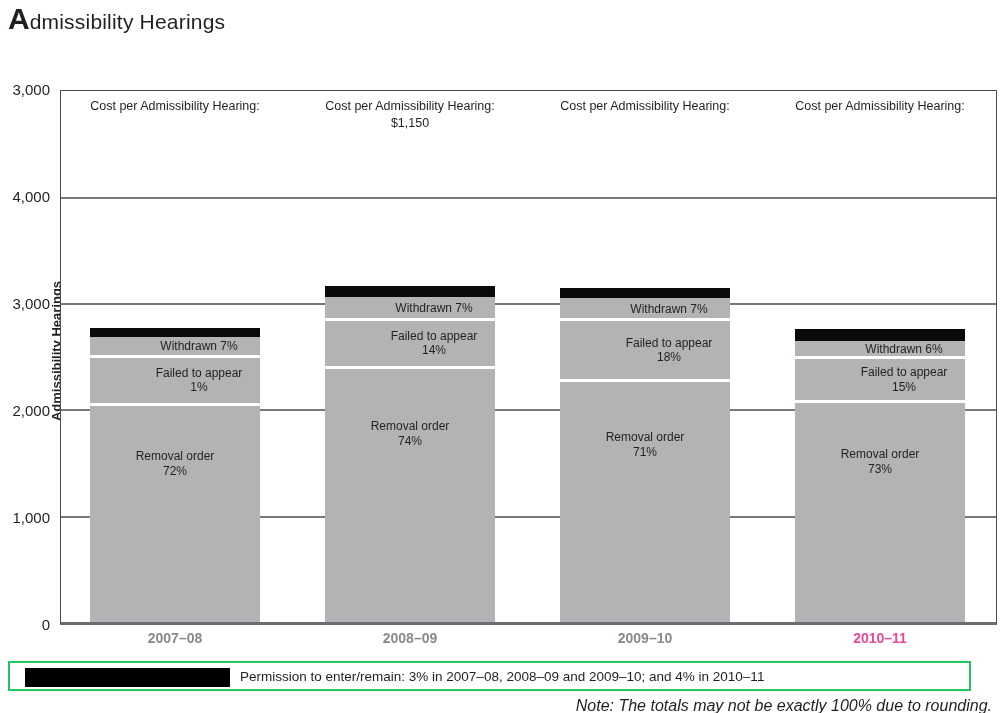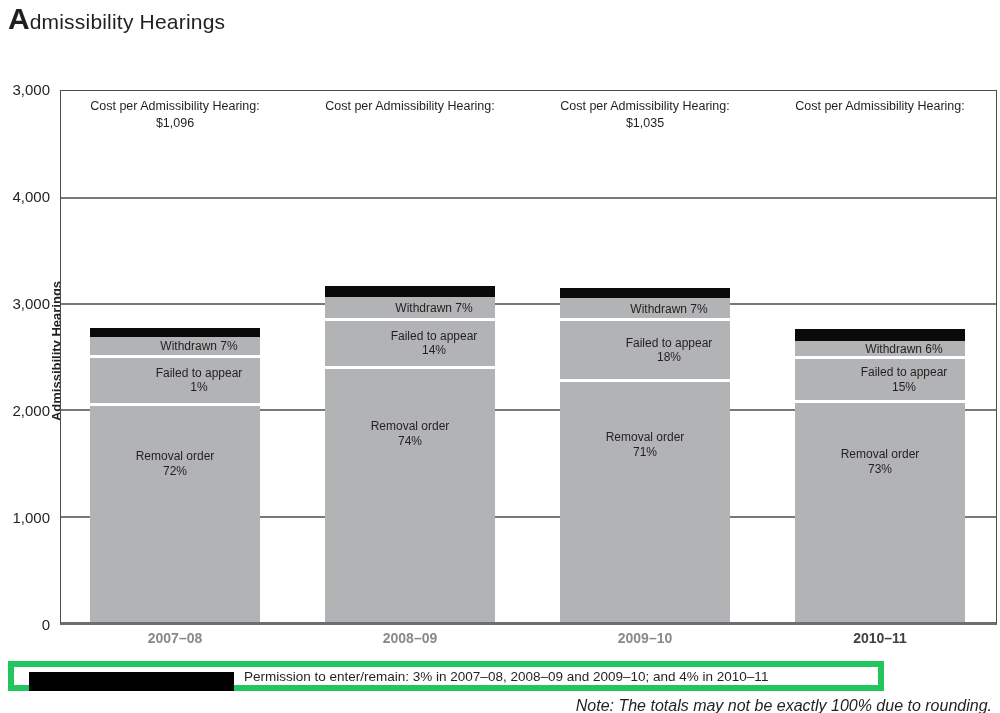--- a/index.html
+++ b/index.html
@@ -41,25 +41,25 @@
     position:absolute; left:0; right:0; text-align:center;
     font-size:12px; line-height:1.22; color:#231f20;
   }
   .seg-label.middle { top:50%; transform:translateY(-56%);padding-left:48px; }
   .seg-label.upper  { top:20%; }
 
   .xtick {
     position:absolute; top:630px; width:140px; text-align:center;
     font-size:14px; font-weight:bold; color:#87898c;
   }
-  .xtick.emphasized { color:#404040; }
+  .xtick.emphasized { color:#ec4899; }
 
   .legend {
-    position:absolute; left:8px; top:661px; width:876px; height:30px;
-    border:6px solid #22c55e;
+    position:absolute; left:8px; top:661px; width:963px; height:30px;
+    border:2px solid #22c55e;
   }
   .legend-swatch { position:absolute; left:15px; top:5px; width:205px; height:19px; }
   .legend-text {
     position:absolute; left:230px; top:50%; transform:translateY(-50%);
     font-size:13.5px; white-space:nowrap;
   }
   .note {
     position:absolute; right:8px; top:697px;
     font-size:16px; font-style:italic; text-align:right;
   }
@@ -80,28 +80,27 @@
 
 <div class="plot">
 
   <div class="gridline" style="top:106px;"></div>
   <div class="gridline" style="top:212px;"></div>
   <div class="gridline" style="top:318px;"></div>
   <div class="gridline" style="top:425px;"></div>
 
   <div class="cost" style="left:4px;">
     <div>Cost per Admissibility Hearing:</div>
-    <div>$1,096</div>
   </div>
   <div class="cost" style="left:239px;">
     <div>Cost per Admissibility Hearing:</div>
+    <div>$1,150</div>
   </div>
   <div class="cost" style="left:474px;">
     <div>Cost per Admissibility Hearing:</div>
-    <div>$1,035</div>
   </div>
   <div class="cost" style="left:709px;">
     <div>Cost per Admissibility Hearing:</div>
   </div>
 
   <div class="bar" style="left:29px;">
       <div class="seg" style="background: rgb(178, 179, 181); bottom: 0px; height: 216.4px;">
         <div class="seg-label upper">
           <div>Removal order</div>
           <div>72%</div>

